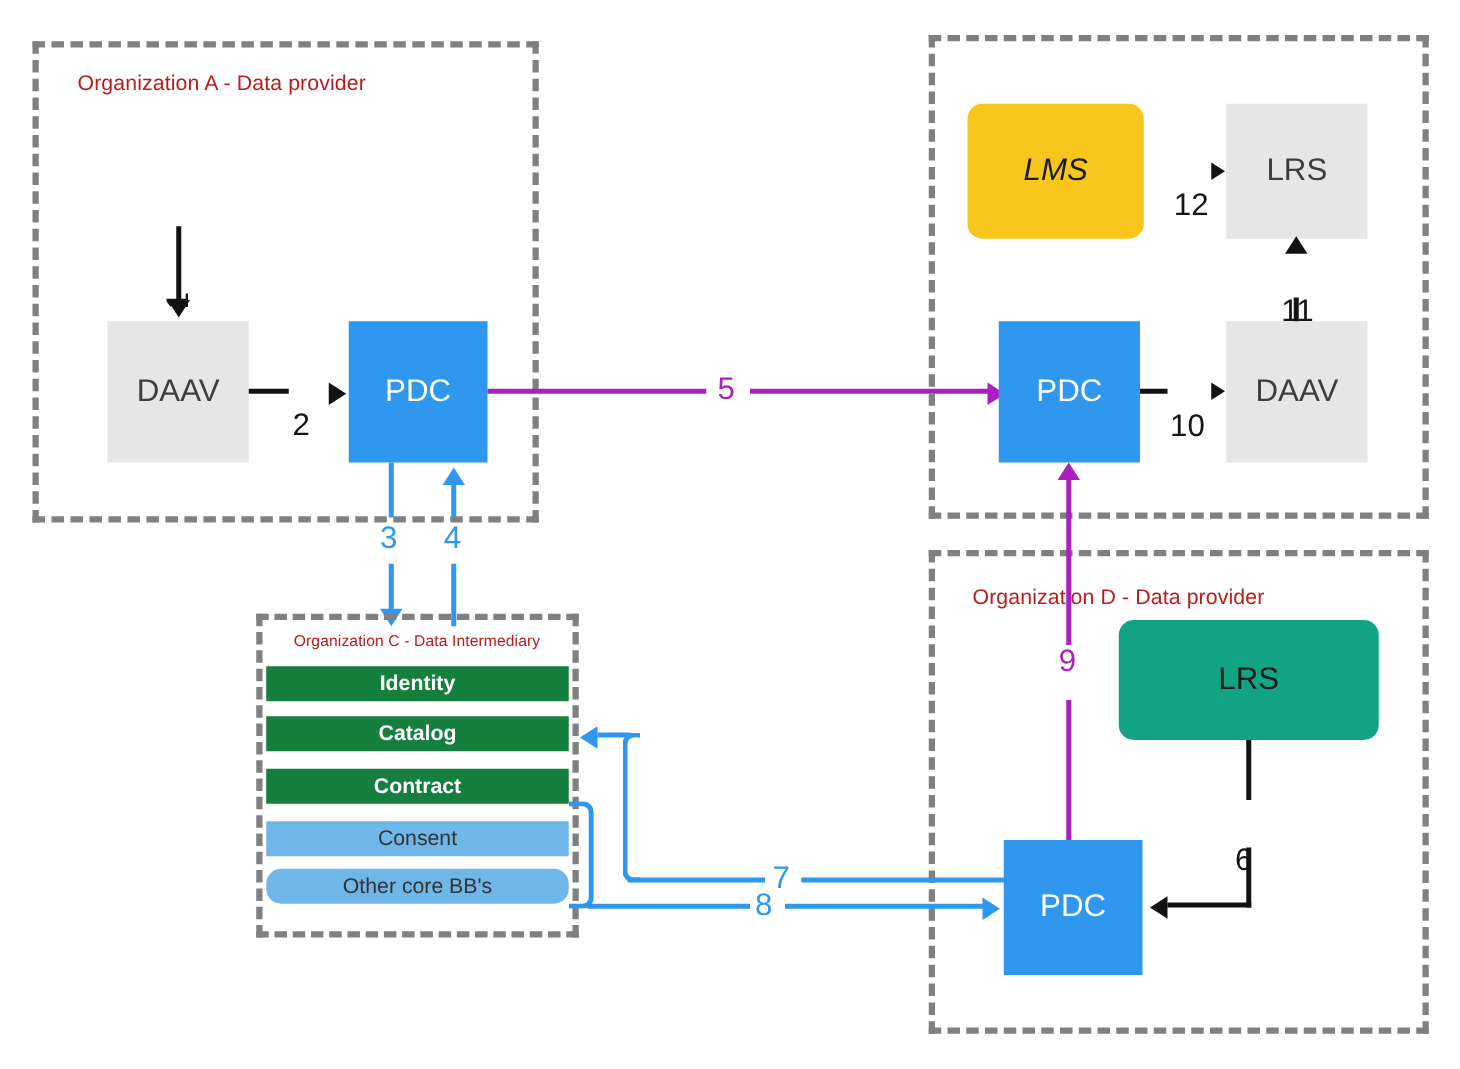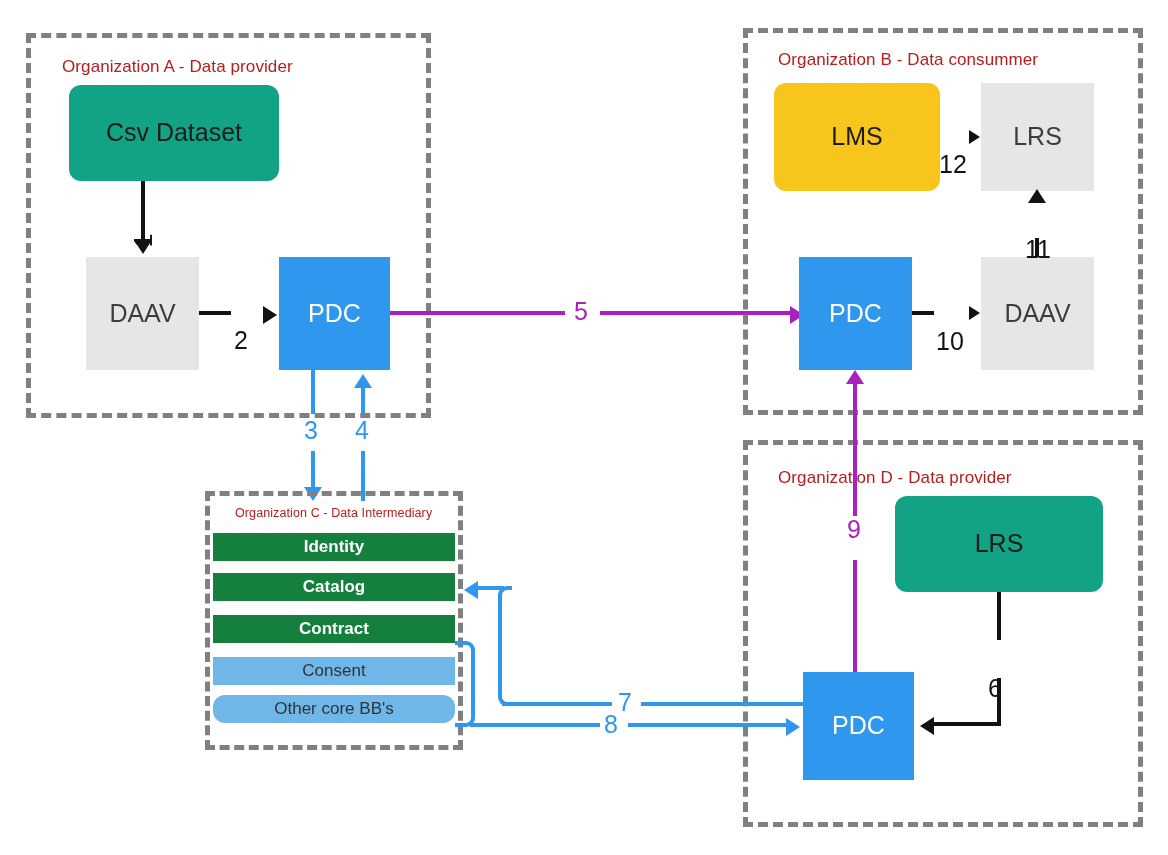--- a/index.html
+++ b/index.html
@@ -63,23 +63,20 @@
   .corner{position:absolute;box-sizing:border-box;border:4px solid #2f97ee;background:transparent;}
 </style>
 </head>
 <body>
 
 <div id="stage">
 
   <div class="org" style="left:26px;top:33px;width:405px;height:385px;"></div>
   <div class="org-title" style="left:46px;top:57px;">Organization A - Data provider</div>
 
-  <div class="node n-green" style="left:69px;top:85px;width:210px;height:96px;">
-    <span>Csv Dataset</span>
-  </div>
 
   <div class="node n-grey" style="left:86px;top:257px;width:113px;height:113px;">
     <span>DAAV</span>
   </div>
 
   <div class="node n-blue" style="left:279px;top:257px;width:111px;height:113px;">
     <span>PDC</span>
   </div>
 
   <div class="ln v black" style="left:141px;top:181px;height:61px;"></div>
@@ -99,23 +96,22 @@
   <div class="lbl lbl-blue" style="left:304px;top:418px;">3</div>
   <div class="ln v blue" style="left:311px;top:451px;height:38px;"></div>
   <div class="arw arw-down ad-blue" style="left:304px;top:487px;"></div>
 
   <div class="ln v blue" style="left:361px;top:451px;height:50px;"></div>
   <div class="lbl lbl-blue" style="left:355px;top:418px;">4</div>
   <div class="ln v blue" style="left:361px;top:386px;height:28px;"></div>
   <div class="arw arw-up au-blue" style="left:354px;top:374px;"></div>
 
   <div class="org" style="left:743px;top:28px;width:400px;height:387px;"></div>
-  <div class="org-title" style="left:762px;top:50px;">Organization B - Data consummer</div>
 
-  <div class="node n-yellow" style="left:774px;top:83px;width:166px;height:108px;">
+  <div class="node n-yellow" style="left:774px;top:83px;width:141px;height:108px;font-style:italic;">
     <span>LMS</span>
   </div>
 
   <div class="node n-grey" style="left:981px;top:83px;width:113px;height:108px;">
     <span>LRS</span>
   </div>
 
   <div class="node n-blue" style="left:799px;top:257px;width:113px;height:113px;">
     <span>PDC</span>
   </div>

